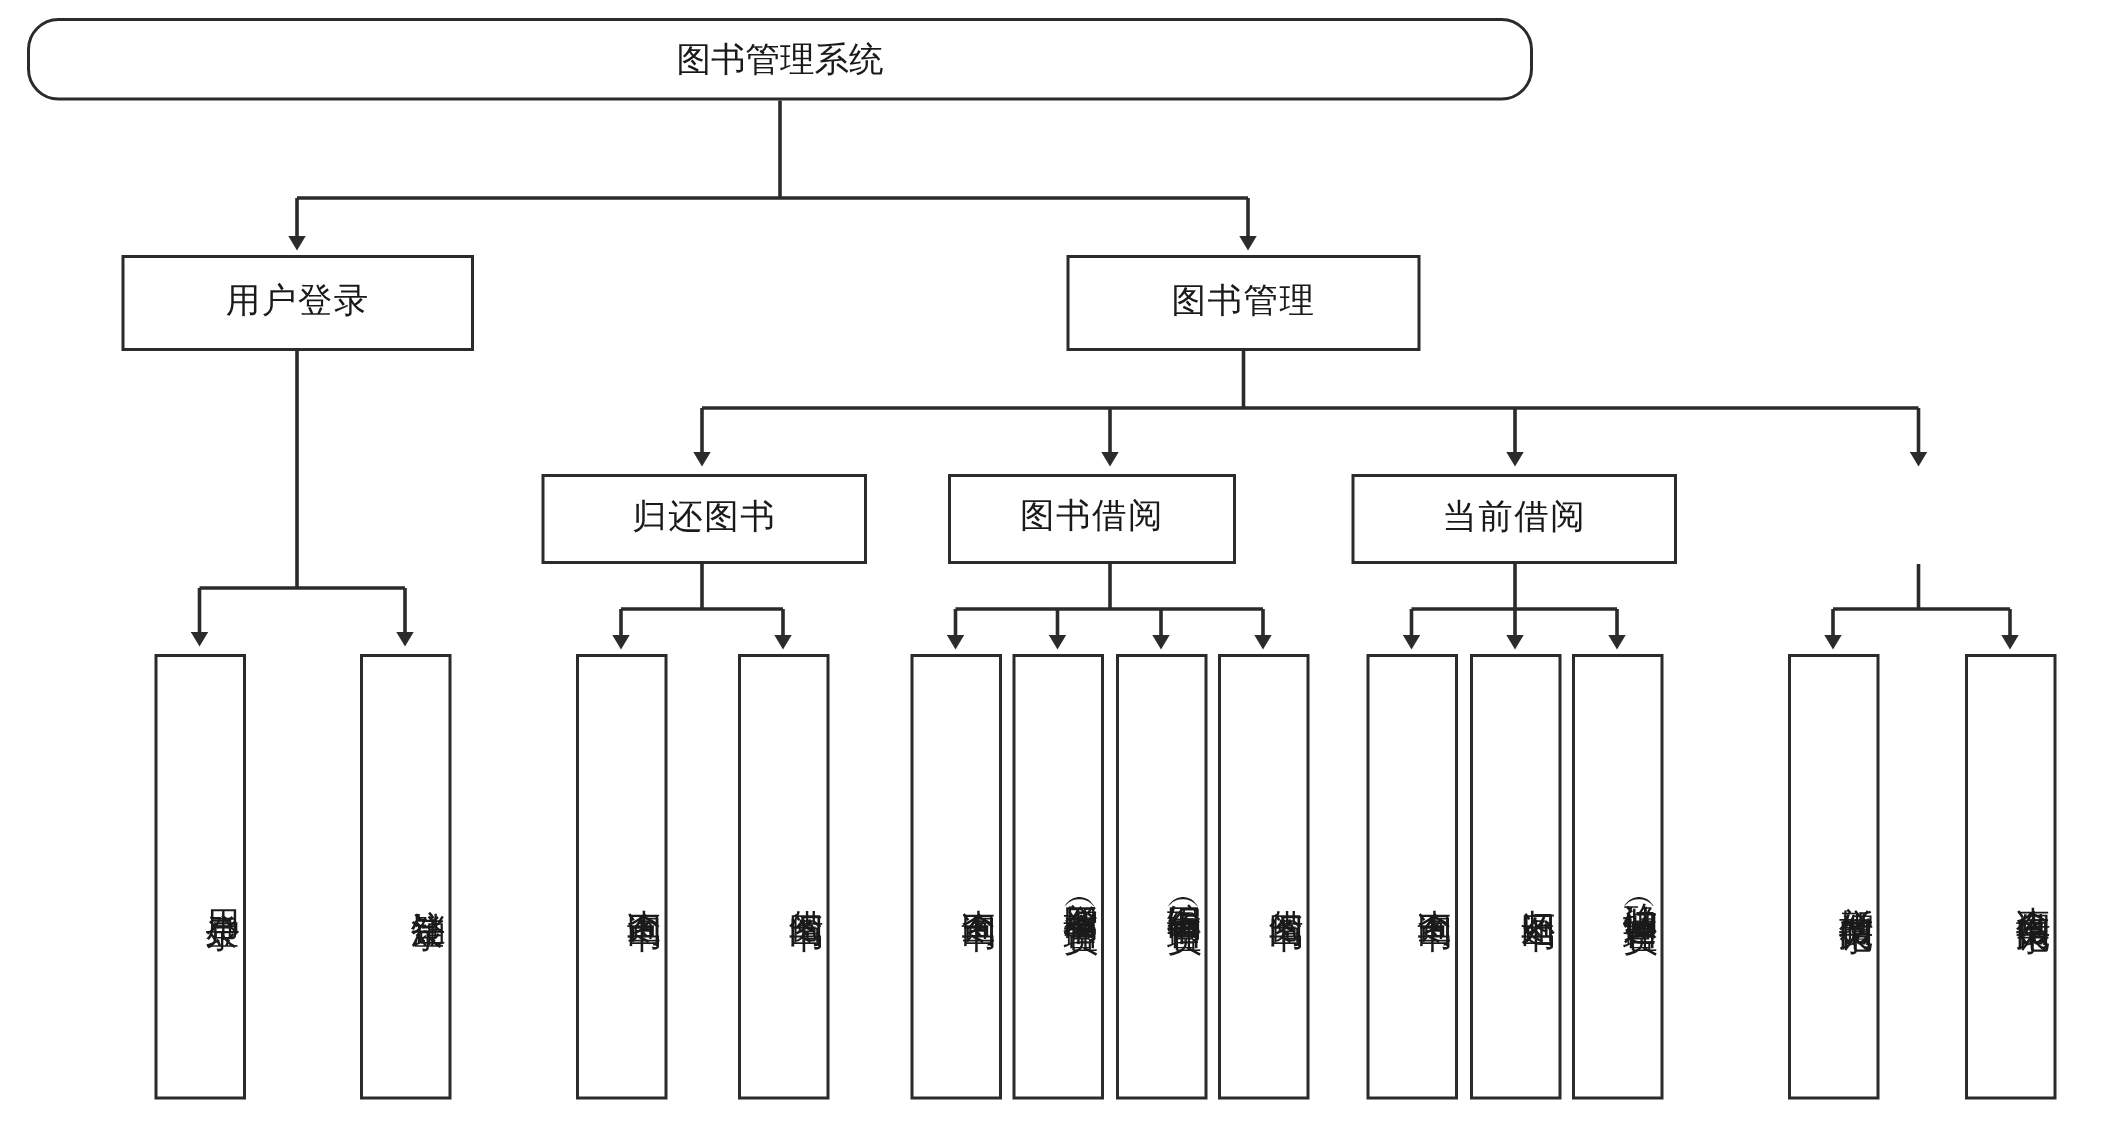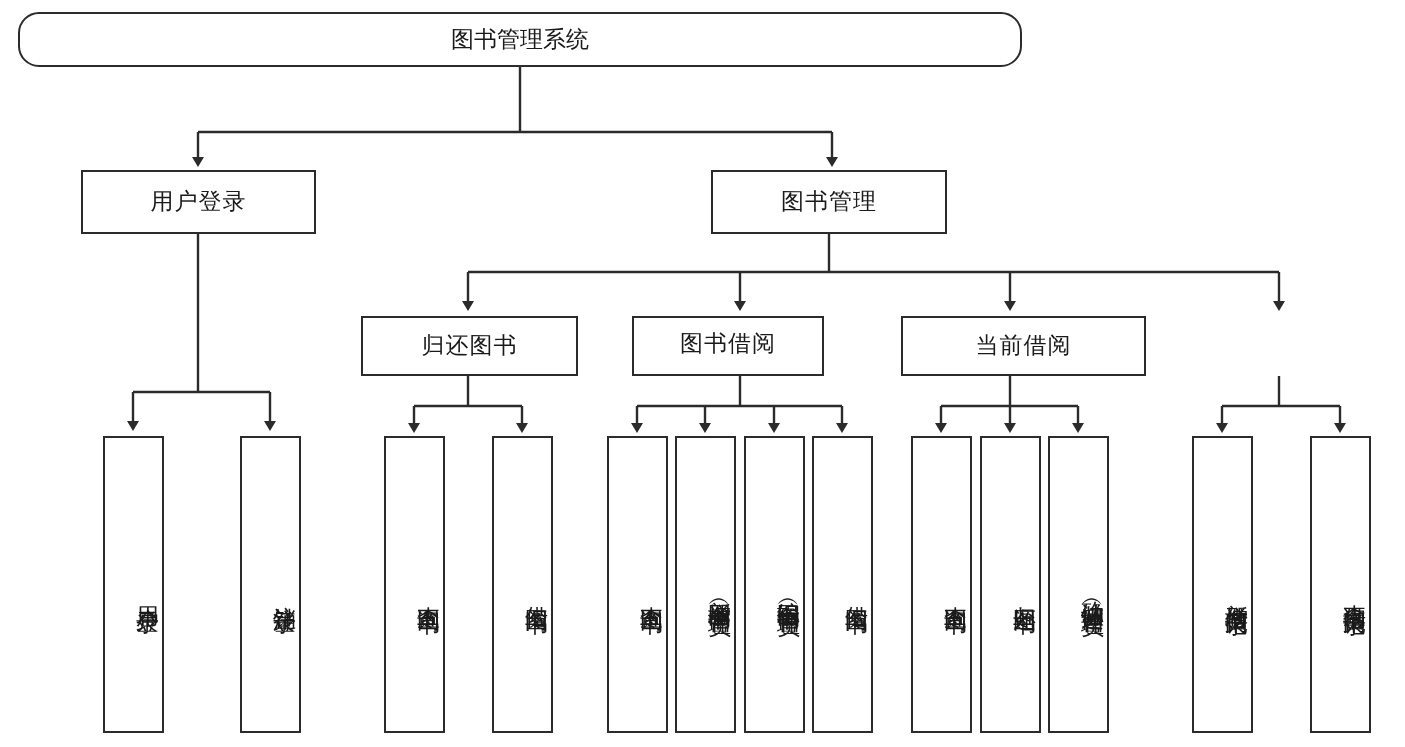--- a/index.html
+++ b/index.html
@@ -132,21 +132,21 @@
   <div class="node horiz" style="left:711px; top:170px; width:236px; height:64px;">
     <span>图书管理</span>
   </div>
 
   <div class="node horiz" style="left:361px; top:316px; width:217px; height:60px;">
     <span>归还图书</span>
   </div>
   <div class="node horiz" style="left:632px; top:316px; width:192px; height:60px;font-family:Liberation Mono, monospace;">
     <span>图书借阅</span>
   </div>
-  <div class="node horiz" style="left:901px; top:316px; width:245px; height:60px;">
+  <div class="node horiz" style="left:901px; top:316px; width:217px; height:60px;">
     <span>当前借阅</span>
   </div>
 
   <div class="node vert" style="left:103px; top:436px; width:61px; height:297px;">
     <span class="vlabel">用户登录</span>
   </div>
   <div class="node vert" style="left:240px; top:436px; width:61px; height:297px;">
     <span class="vlabel">注销登录</span>
   </div>
 

